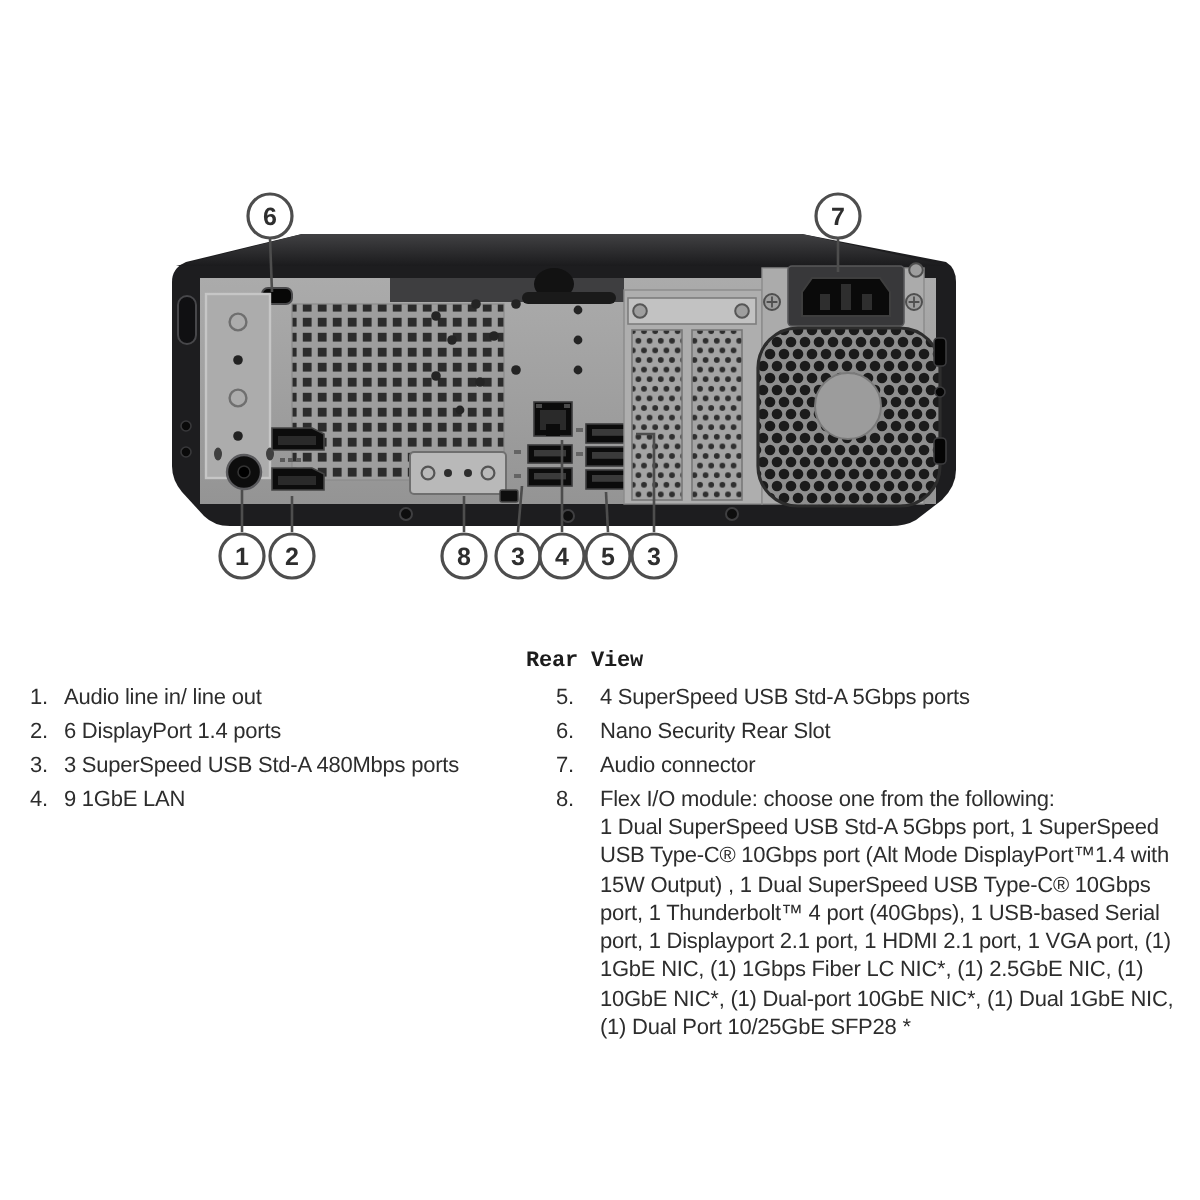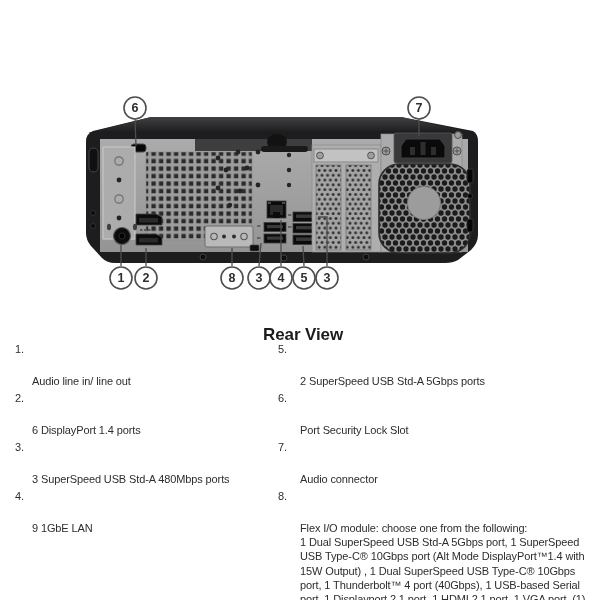--- a/index.html
+++ b/index.html
@@ -4,33 +4,33 @@
 <style>
   html,body{margin:0;padding:0;}
   body{
     width:600px;height:600px;background:#ffffff;position:relative;overflow:hidden;
     font-family:"Liberation Sans","DejaVu Sans",sans-serif;
   }
   #stage{position:absolute;left:0;top:0;width:600px;height:600px;}
   #diagram-svg{position:absolute;left:0;top:0;}
   .legend-heading{
     position:absolute;left:263px;top:325px;
-    font-size:17px;font-weight:700;color:#1c1c1c;letter-spacing:-0.1px;
+    font-size:11px;font-weight:700;color:#1c1c1c;letter-spacing:-0.1px;font-family:Liberation Mono, monospace;
   }
   .legend-col{position:absolute;}
   .legend-col.left{left:15px;top:342px;width:256px;}
   .legend-col.right{left:278px;top:342px;width:315px;}
   .legend-item{
     display:flex;align-items:flex-start;
     font-size:11px;line-height:14.3px;color:#2d2d2d;
     margin-bottom:2.6px;letter-spacing:-0.12px;
   }
   .legend-item .num{flex:0 0 17px;}
   .legend-col.right .legend-item .num{flex:0 0 22px;}
-  .legend-item .txt{flex:1;white-space:pre-line;margin-top:32px;}
+  .legend-item .txt{flex:1;white-space:pre-line;}
   svg text.callout-num{
     font-family:"Liberation Sans","DejaVu Sans",sans-serif;
     font-size:12.5px;font-weight:600;fill:#2e2e2e;text-anchor:middle;
   }
 </style>
 </head>
 <body>
 
 <div id="stage">
 
@@ -274,25 +274,25 @@
     </div>
     <div class="legend-item">
       <span class="num">4.</span>
       <span class="txt">9 1GbE LAN</span>
     </div>
   </div>
 
   <div class="legend-col right">
     <div class="legend-item">
       <span class="num">5.</span>
-      <span class="txt">2 SuperSpeed USB Std-A 5Gbps ports</span>
+      <span class="txt">4 SuperSpeed USB Std-A 5Gbps ports</span>
     </div>
     <div class="legend-item">
       <span class="num">6.</span>
-      <span class="txt">Port Security Lock Slot</span>
+      <span class="txt">Nano Security Rear Slot</span>
     </div>
     <div class="legend-item">
       <span class="num">7.</span>
       <span class="txt">Audio connector</span>
     </div>
     <div class="legend-item">
       <span class="num">8.</span>
       <span class="txt">Flex I/O module: choose one from the following:
 1 Dual SuperSpeed USB Std-A 5Gbps port, 1 SuperSpeed USB Type-C® 10Gbps port (Alt Mode DisplayPort™1.4 with 15W Output) , 1 Dual SuperSpeed USB Type-C® 10Gbps port, 1 Thunderbolt™ 4 port (40Gbps), 1 USB-based Serial port, 1 Displayport 2.1 port, 1 HDMI 2.1 port, 1 VGA port, (1) 1GbE NIC, (1) 1Gbps Fiber LC NIC*, (1) 2.5GbE NIC, (1) 10GbE NIC*, (1) Dual-port 10GbE NIC*, (1) Dual 1GbE NIC, (1) Dual Port 10/25GbE SFP28 *</span>
     </div>

